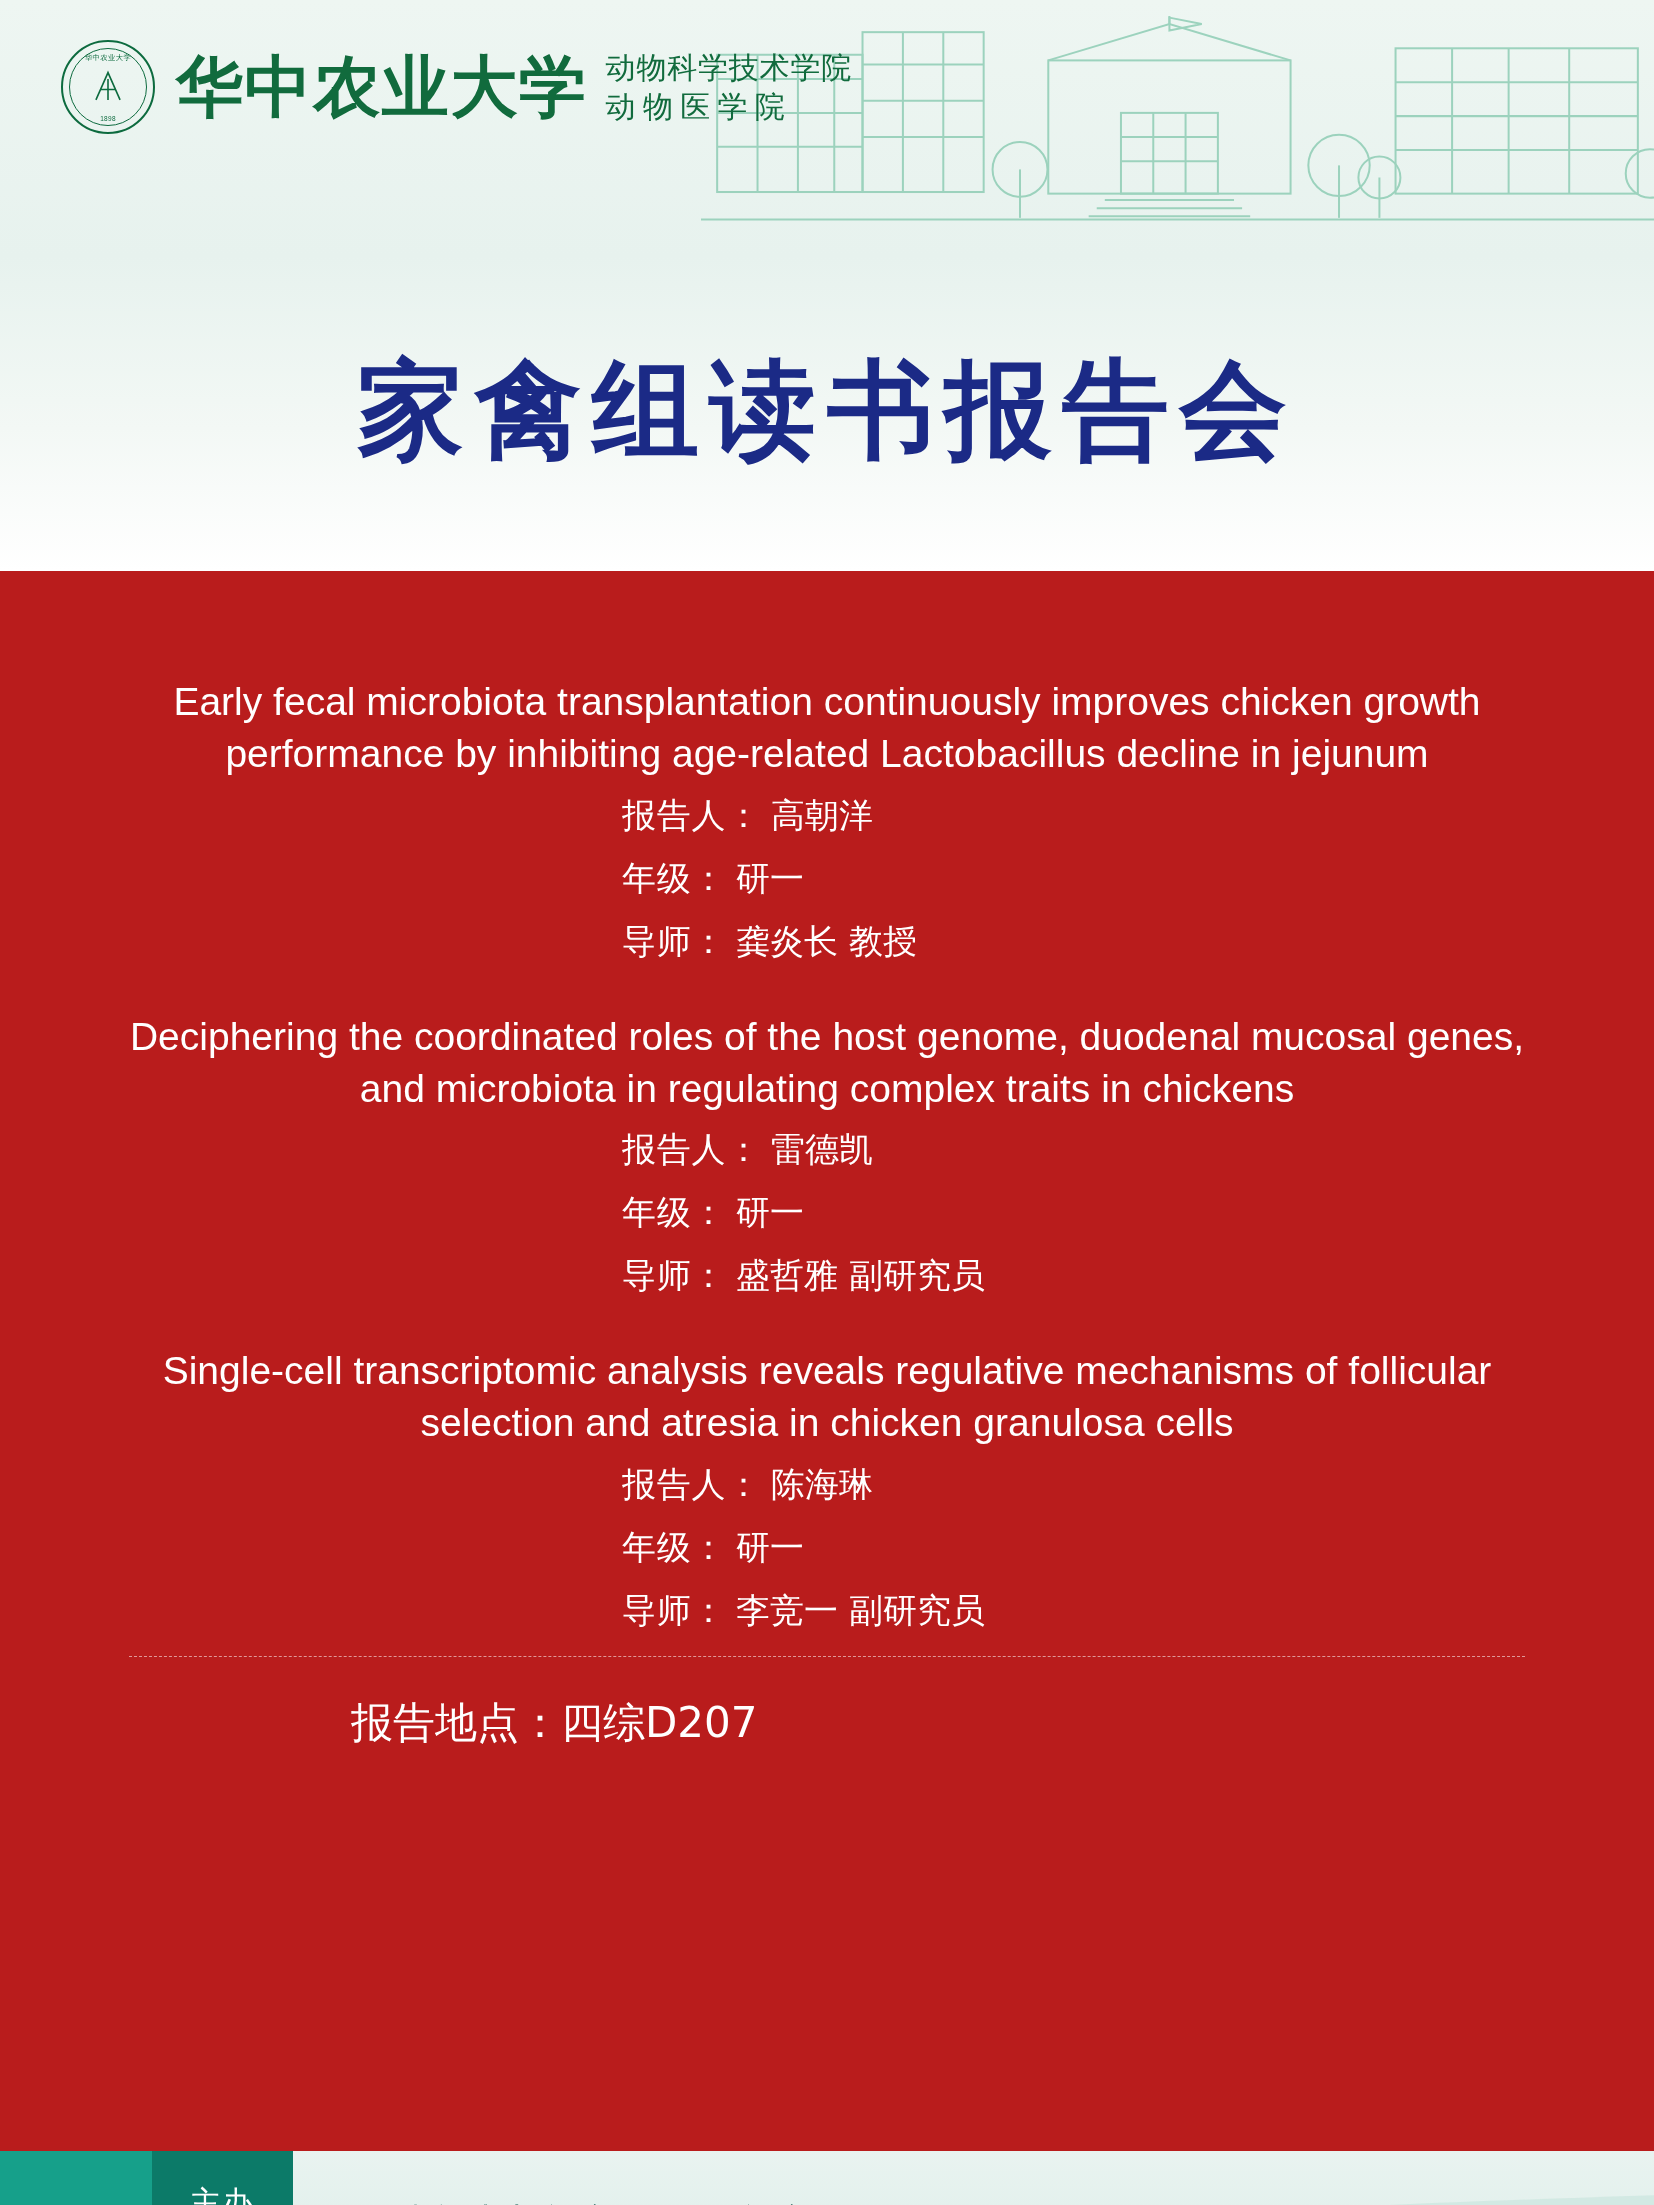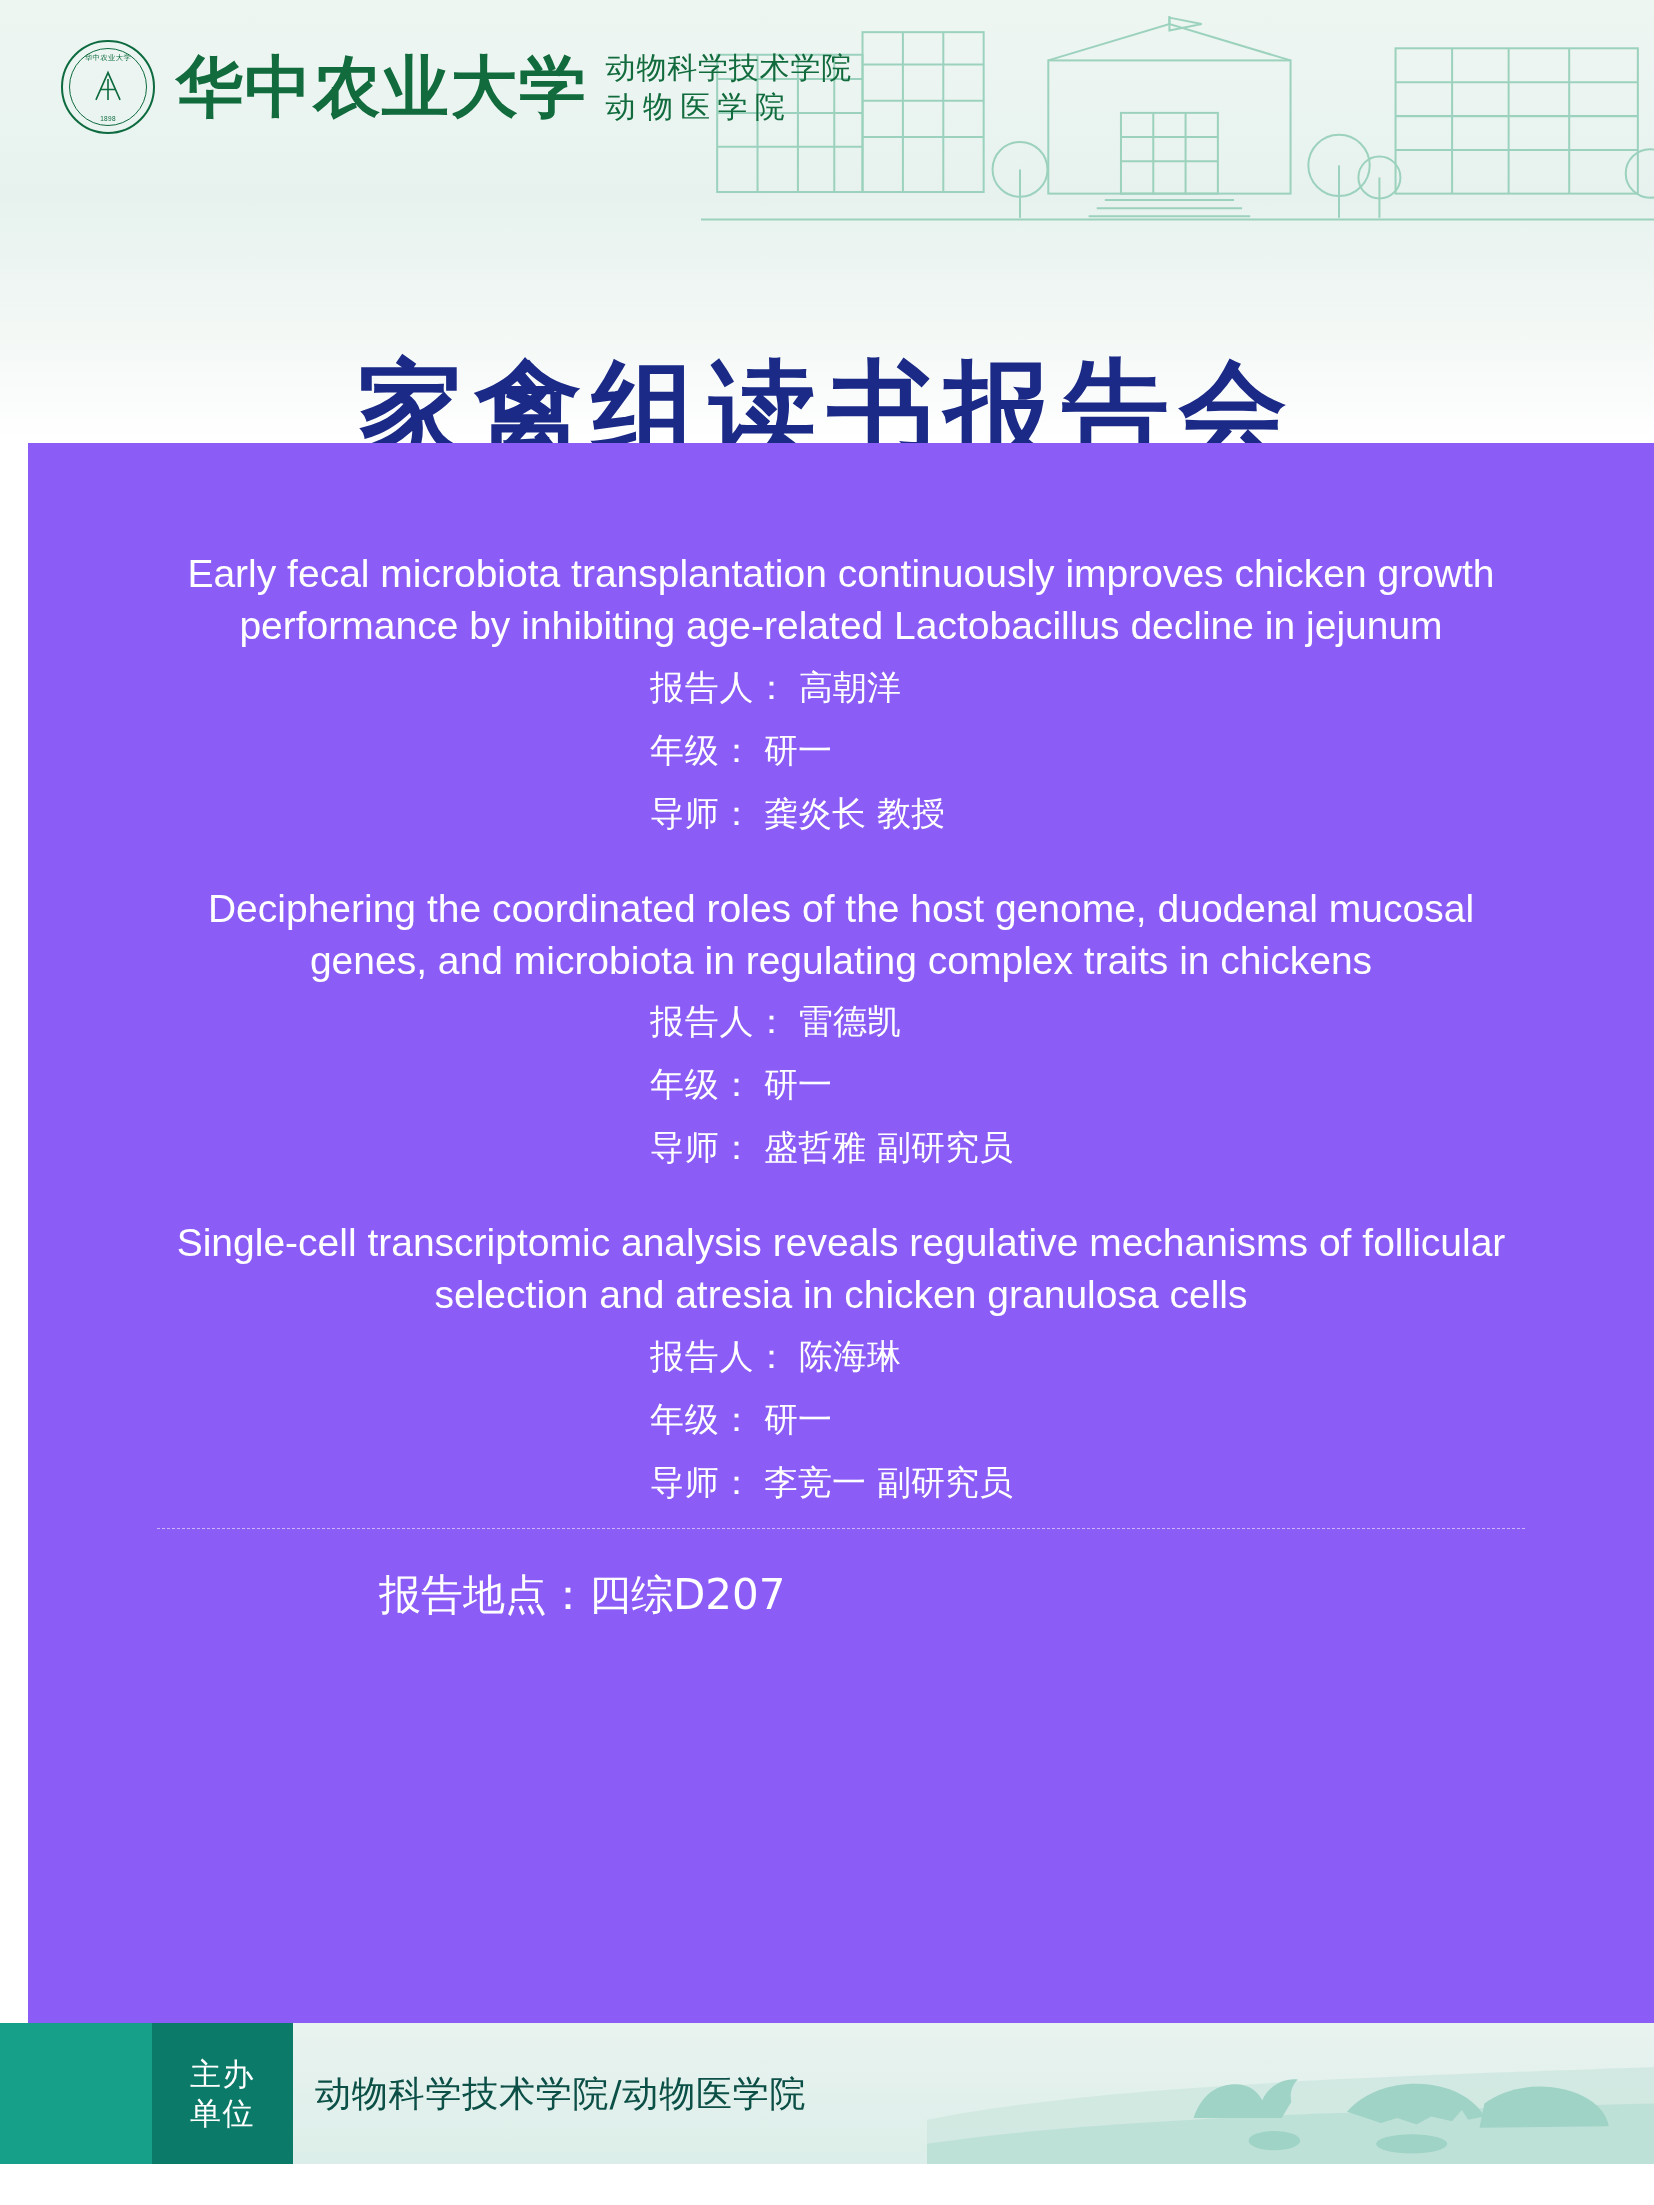--- a/index.html
+++ b/index.html
@@ -17,21 +17,21 @@
   .poster {
     position: relative;
     width: 1654px;
     height: 2205px;
     overflow: hidden;
   }
 
   
   .header {
     position: relative;
-    height: 443px;
+    height: 571px;
     background: linear-gradient(180deg, #eef6f2 0%, #e7f2ee 45%, #f3f8f5 75%, #ffffff 100%);
     overflow: hidden;
   }
 
   .campus-art {
     position: absolute;
     top: 16px;
     right: 0px;
     width: 953px;
     height: 218px;
@@ -125,25 +125,24 @@
     font-weight: 700;
     color: #1b2a86;
     letter-spacing: 10.5px;
     font-family: "DejaVu Sans", "Liberation Sans", sans-serif;
     white-space: nowrap;
   }
 
   
   .body-area {
     position: relative;
-    background: #8b5cf6;
+    background: #b91c1c;
     height: 1580px;
     padding: 0;
     color: #ffffff;
-    margin-left: 28px;
   }
 
   .talk {
     padding-top: 0;
   }
   .talk-title {
     text-align: center;
     font-size: 39px;
     line-height: 1.33;
     font-weight: 400;

